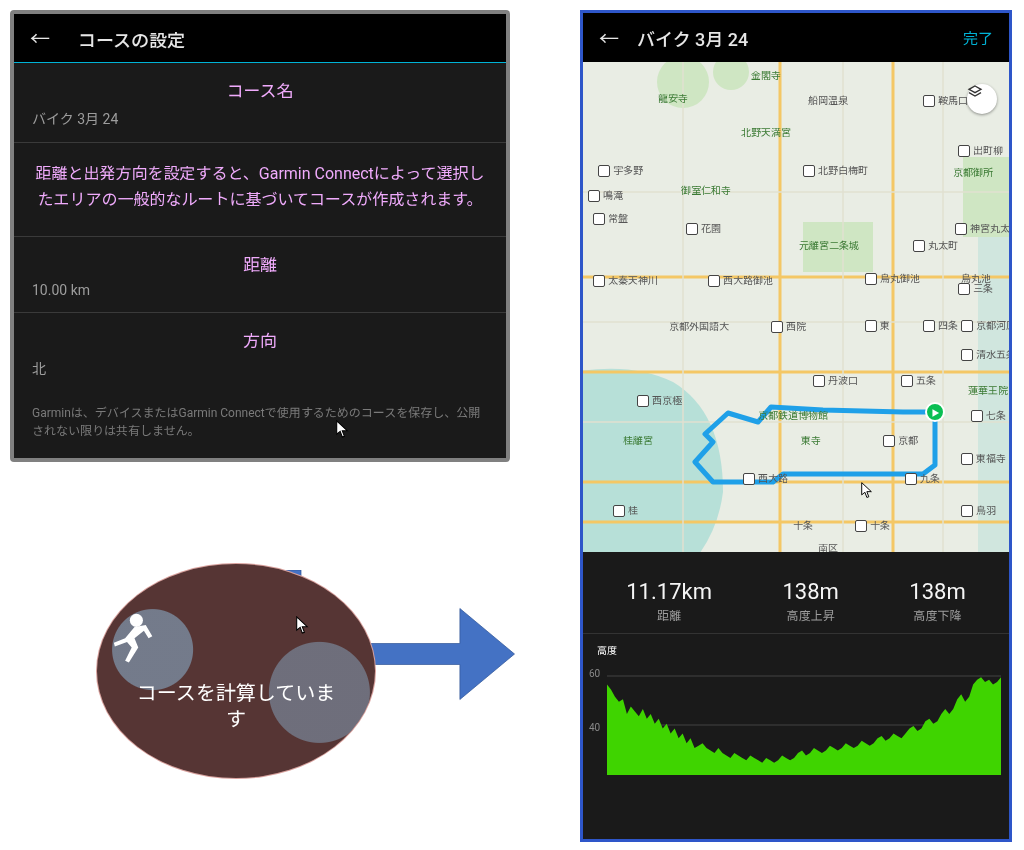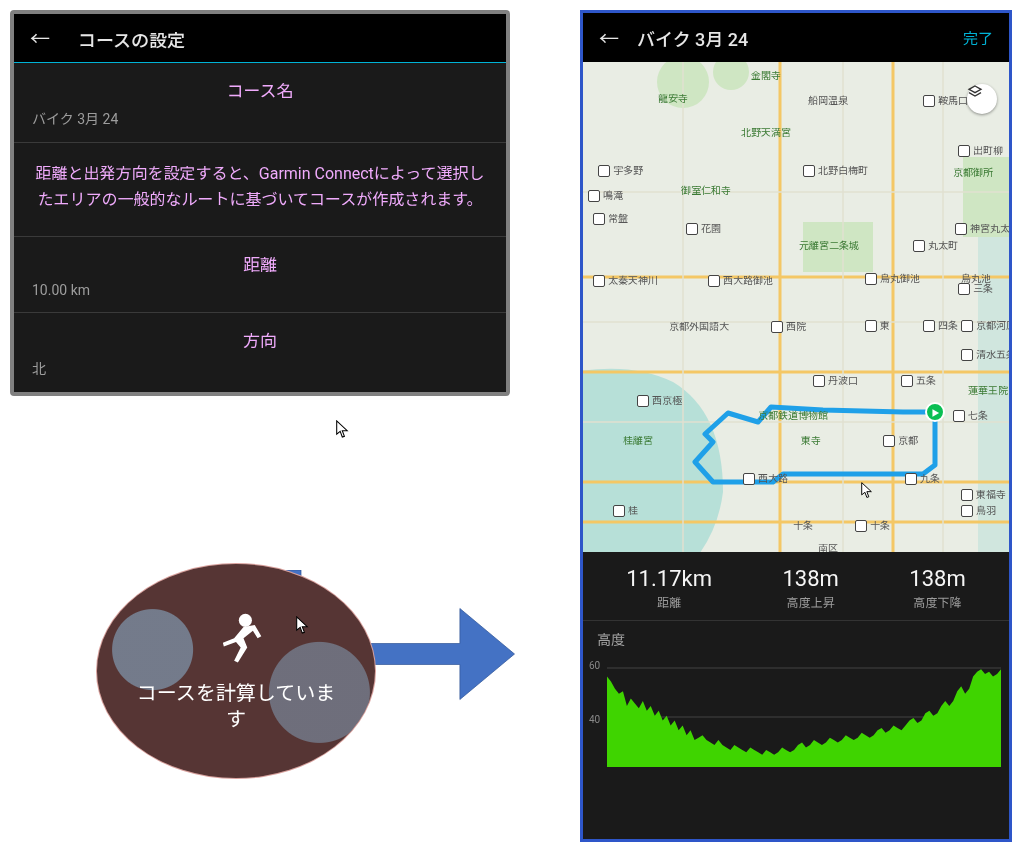--- a/index.html
+++ b/index.html
@@ -77,21 +77,21 @@
     position: absolute;
     left: 97px;
     top: 564px;
     width: 278px;
     height: 214px;
     border-radius: 50% / 50%;
     overflow: hidden;
     background: #e6b4b0;
     display: flex;
     flex-direction: column;
-    align-items: center;
+    align-items: flex-start;
     justify-content: center;
     box-shadow: 0 0 0 1px #d9a19d;
   }
   .loading-oval::before{
     content:"";
     position:absolute;
     inset:0;
     background:
       radial-gradient(circle at 20% 40%, rgba(140,180,210,.55) 0 40px, transparent 41px),
       radial-gradient(circle at 80% 60%, rgba(140,180,210,.45) 0 50px, transparent 51px),
@@ -185,28 +185,29 @@
   .map-cursor {
     position: absolute;
     width: 13px; height: 18px;
   }
 
   .stats {
     display: flex;
     justify-content: space-around;
     padding: 14px 8px 10px;
     text-align: center;
+    margin-top: 13px;
   }
   .stats .stat .num { font-size: 22px; color: #f5f5f5; }
   .stats .stat .lbl { font-size: 12px; color: #9d9d9d; margin-top: 2px; }
 
   .section-title {
-    font-size: 14px;
+    font-size: 10px;
     padding: 8px 14px 4px;
-    color: #a3a3a3;
+    color: #ffffff;
     border-top: 1px solid #333;
   }
   .minmax {
     display: flex;
     justify-content: space-around;
     padding: 6px 0 2px;
   }
   .minmax .stat .num { font-size: 20px; }
   .minmax .stat .lbl { font-size: 12px; color: #9d9d9d; }
 
@@ -241,20 +242,21 @@
       <div class="label">距離と出発方向を設定すると、Garmin Connectによって選択したエリアの一般的なルートに基づいてコースが作成されます。</div>
     </div>
     <div class="row">
       <div class="label">距離</div>
       <div class="value">10.00 km</div>
     </div>
     <div class="row" style="border-bottom:none">
       <div class="label">方向</div>
       <div class="value">北</div>
     </div>
+    <div class="panel-footer">Garminは、デバイスまたはGarmin Connectで使用するためのコースを保存し、公開されない限りは共有しません。</div>
   </div>
 </div>
 <div class="cursor" style="left:336px;top:420px">
   <svg viewBox="0 0 20 28">
       <path d="M1 1 L1 20 L6 16 L9 24 L12 23 L9 15 L16 15 Z" fill="#fff" stroke="#000" stroke-width="1.5"></path>
     </svg>
 </div>
 
 <svg class="big-arrow" viewBox="0 0 370 300">
   <path d="M 35 0
@@ -368,27 +370,27 @@
     <span class="map-label rail" style="left:282px;top:255px">東</span>
     <span class="map-label rail" style="left:340px;top:255px">四条</span>
     <span class="map-label rail" style="left:375px;top:218px">三条</span>
     <span class="map-label rail" style="left:378px;top:255px">京都河原</span>
     <span class="map-label rail" style="left:54px;top:330px">西京極</span>
     <span class="map-label rail" style="left:230px;top:310px">丹波口</span>
     <span class="map-label rail" style="left:318px;top:310px">五条</span>
     <span class="map-label rail" style="left:378px;top:284px">清水五条</span>
     <span class="map-label poi" style="left:385px;top:320px">蓮華王院</span>
     <span class="map-label poi" style="left:175px;top:345px">京都鉄道博物館</span>
-    <span class="map-label rail" style="left:370px;top:345px">七条</span>
+    <span class="map-label rail" style="left:388px;top:345px">七条</span>
     <span class="map-label poi" style="left:40px;top:370px">桂離宮</span>
     <span class="map-label poi" style="left:218px;top:370px">東寺</span>
     <span class="map-label rail" style="left:300px;top:370px">京都</span>
     <span class="map-label rail" style="left:160px;top:408px">西大路</span>
     <span class="map-label rail" style="left:322px;top:408px">九条</span>
-    <span class="map-label rail" style="left:378px;top:424px">東福寺</span>
+    <span class="map-label rail" style="left:378px;top:388px">東福寺</span>
     <span class="map-label rail" style="left:30px;top:440px">桂</span>
     <span class="map-label" style="left:210px;top:455px">十条</span>
     <span class="map-label rail" style="left:272px;top:455px">十条</span>
     <span class="map-label rail" style="left:378px;top:440px">鳥羽</span>
     <span class="map-label" style="left:235px;top:478px">南区</span>
 
     <div class="cursor map-cursor" style="left:278px;top:420px">
       <svg viewBox="0 0 20 28">
           <path d="M1 1 L1 20 L6 16 L9 24 L12 23 L9 15 L16 15 Z" fill="#fff" stroke="#000" stroke-width="1.5"></path>
         </svg>

